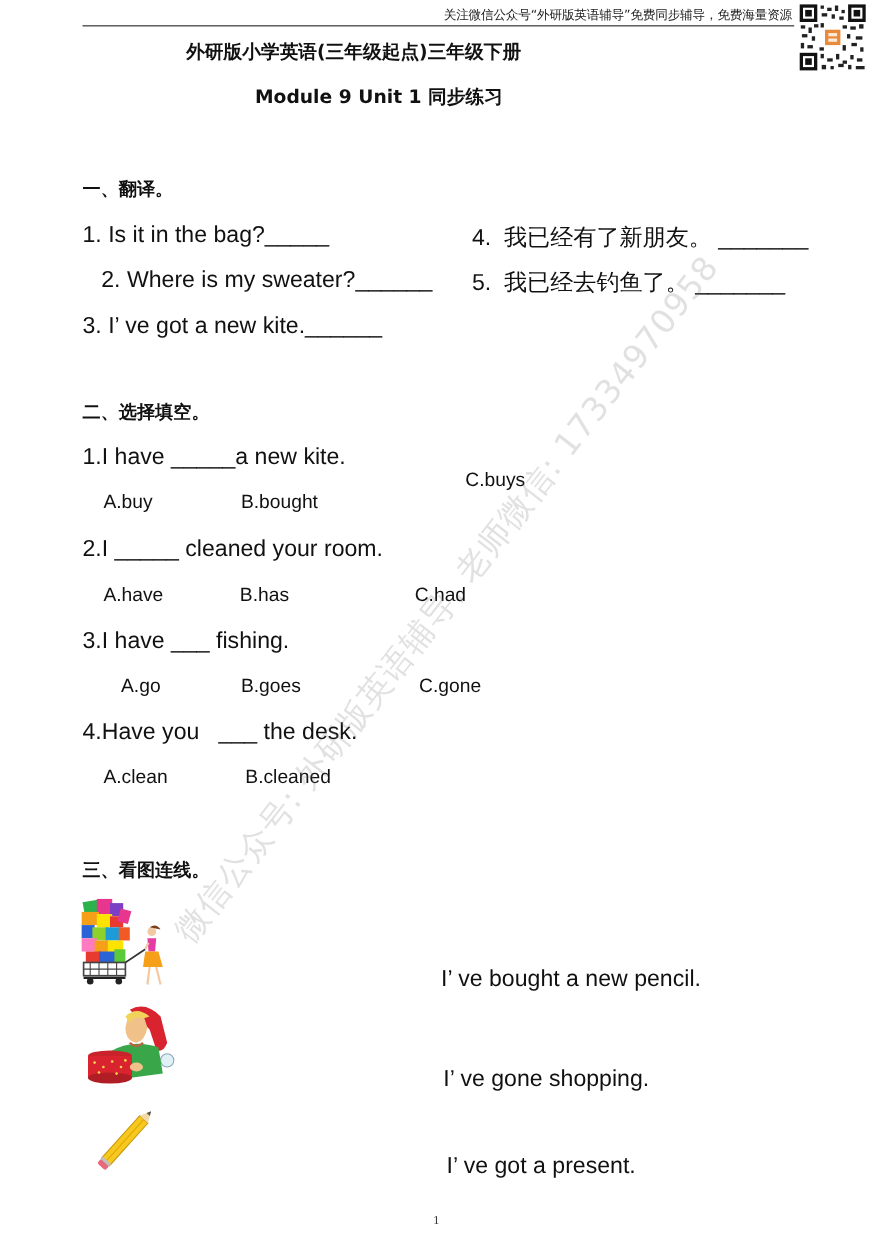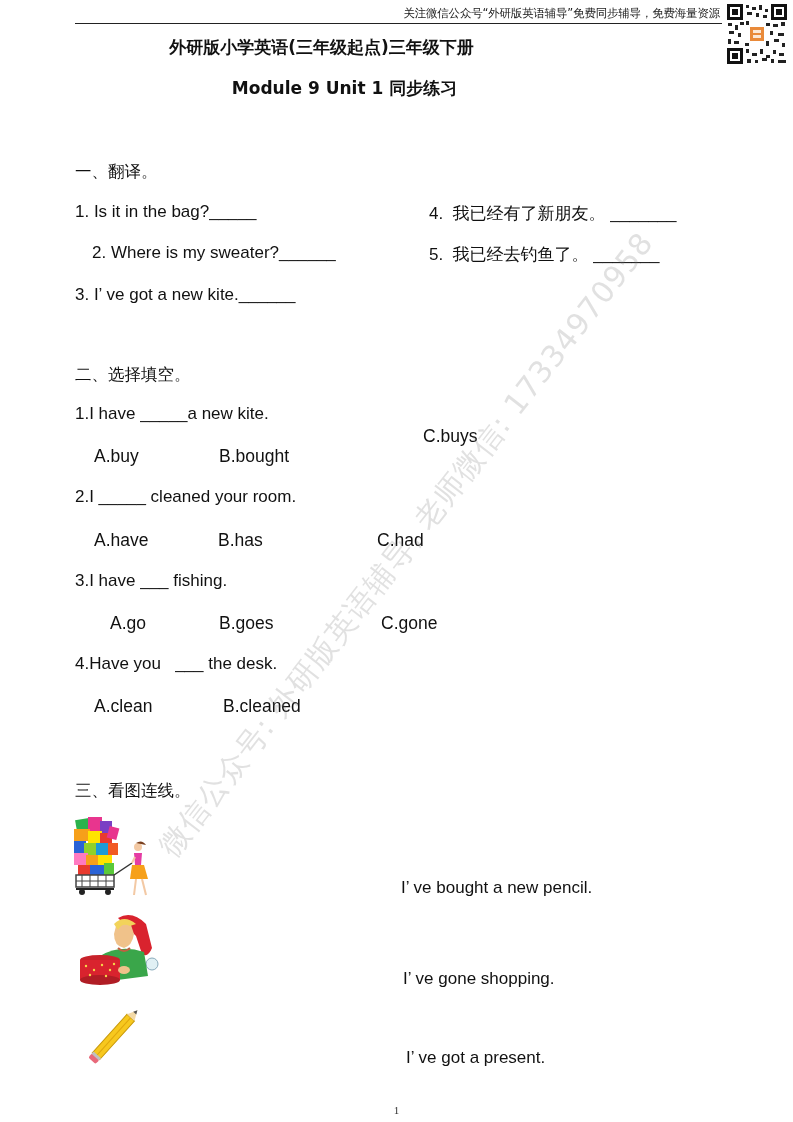--- a/index.html
+++ b/index.html
@@ -18,24 +18,24 @@
     }
 
     .title {
       position: absolute; left: 0; width: 643px; text-align: center;
       font-weight: bold; color: #111;
     }
     .title-1 { top: 36px; font-size: 17px; }
     .title-2 { top: 77px; font-size: 17px; padding-left: 46px; }
 
     .section-heading {
-      position: absolute; left: 75px; font-weight: normal; font-size: 16.5px; color: #111;
+      position: absolute; left: 75px; font-weight: bold; font-size: 16.5px; color: #111;
     }
     .line {
-      position: absolute; font-size: 17px; color: #111; white-space: pre;
+      position: absolute; font-size: 21px; color: #111; white-space: pre;
       font-family: "Liberation Sans", "DejaVu Sans", sans-serif;
     }
     .opt { position: absolute; font-size: 17.5px; color: #111; white-space: pre;
       font-family: "Liberation Sans", "DejaVu Sans", sans-serif; }
 
     .pic { position: absolute; }
 
     .page-number {
       position: absolute; left: 0; width: 793px; top: 1104px; text-align: center;
       font-size: 11px; font-family: "Liberation Serif", serif; color: #333;

